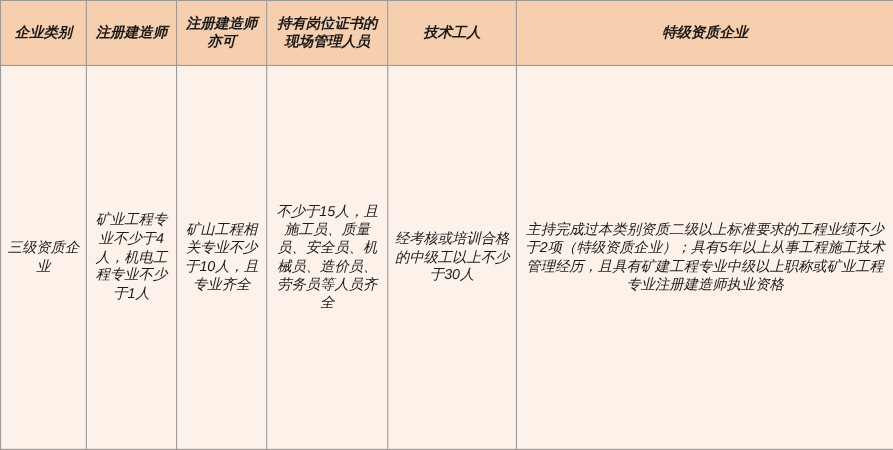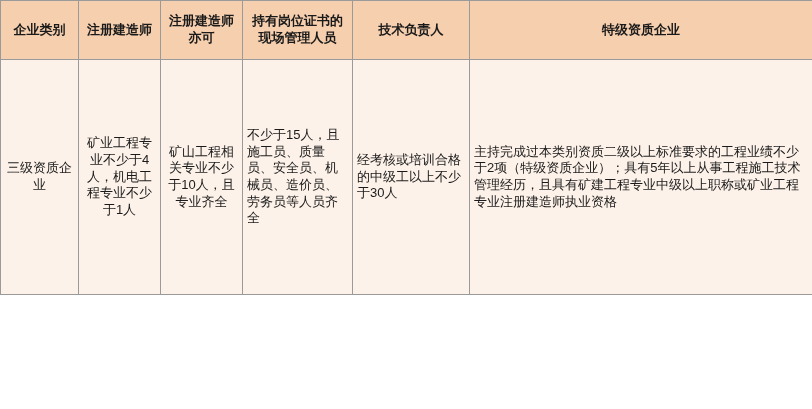--- a/index.html
+++ b/index.html
@@ -8,22 +8,23 @@
     background: #ffffff;
   }
   body {
     width: 812px;
     height: 409px;
     font-family: "Liberation Sans", sans-serif;
   }
   #qual-table {
     border-collapse: collapse;
     width: 812px;
-    height: 295px;
+    height: 409px;
     table-layout: fixed;
+    font-style: italic;
   }
   #qual-table td, #qual-table th {
     border: 1px solid #9a9a9a;
     padding: 3px 4px;
     font-size: 13px;
     line-height: 1.28;
     color: #1a1a1a;
     vertical-align: middle;
     word-break: break-all;
   }
@@ -38,21 +39,21 @@
   }
   td.cat {
     text-align: center;
     font-weight: normal;
     margin-top: 28px;
   }
   td.center {
     text-align: center;
   }
   td.body-text {
-    text-align: left;
+    text-align: center;
   }
   col.c0 { width: 78px; }
   col.c1 { width: 82px; }
   col.c2 { width: 82px; }
   col.c3 { width: 110px; }
   col.c4 { width: 117px; }
   col.c5 { width: 343px; }
 </style>
 </head>
 <body>
@@ -65,21 +66,21 @@
       <col class="c3">
       <col class="c4">
       <col class="c5">
   </colgroup>
   <thead>
     <tr>
       <th>企业类别</th>
       <th>注册建造师</th>
       <th>注册建造师亦可</th>
       <th>持有岗位证书的现场管理人员</th>
-      <th>技术负责人</th>
+      <th>技术工人</th>
       <th>特级资质企业</th>
     </tr>
   </thead>
   <tbody>
     <tr>
       <td class="cat">三级资质企业</td>
       <td class="center">矿业工程专业不少于4人，机电工程专业不少于1人</td>
       <td class="center">矿山工程相关专业不少于10人，且专业齐全</td>
       <td class="body-text">不少于15人，且施工员、质量员、安全员、机械员、造价员、劳务员等人员齐全</td>
       <td class="body-text">经考核或培训合格的中级工以上不少于30人</td>

